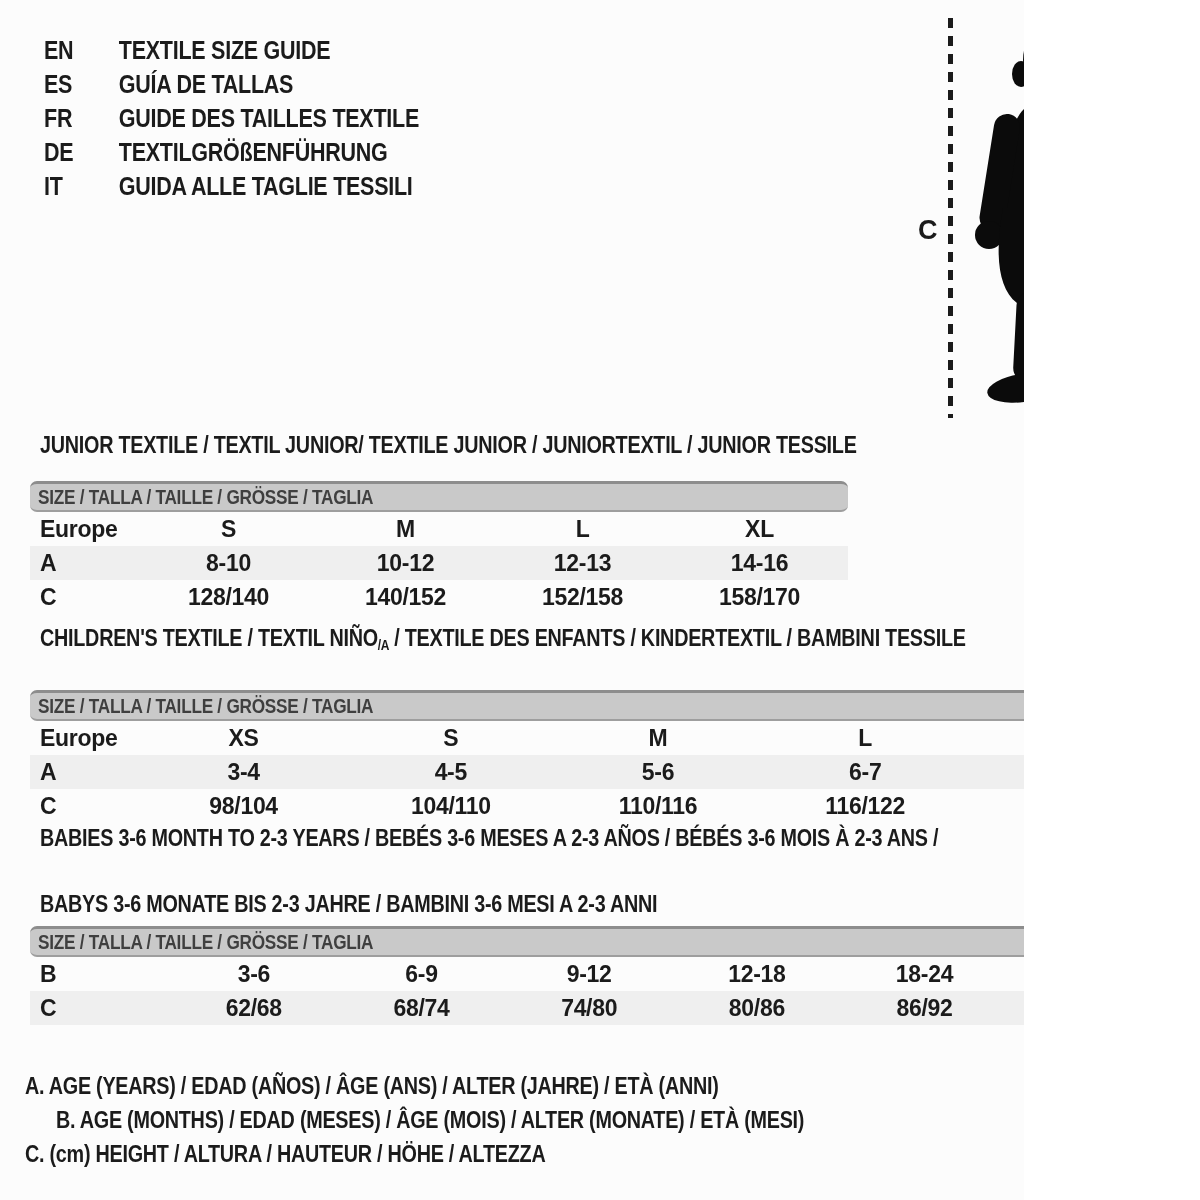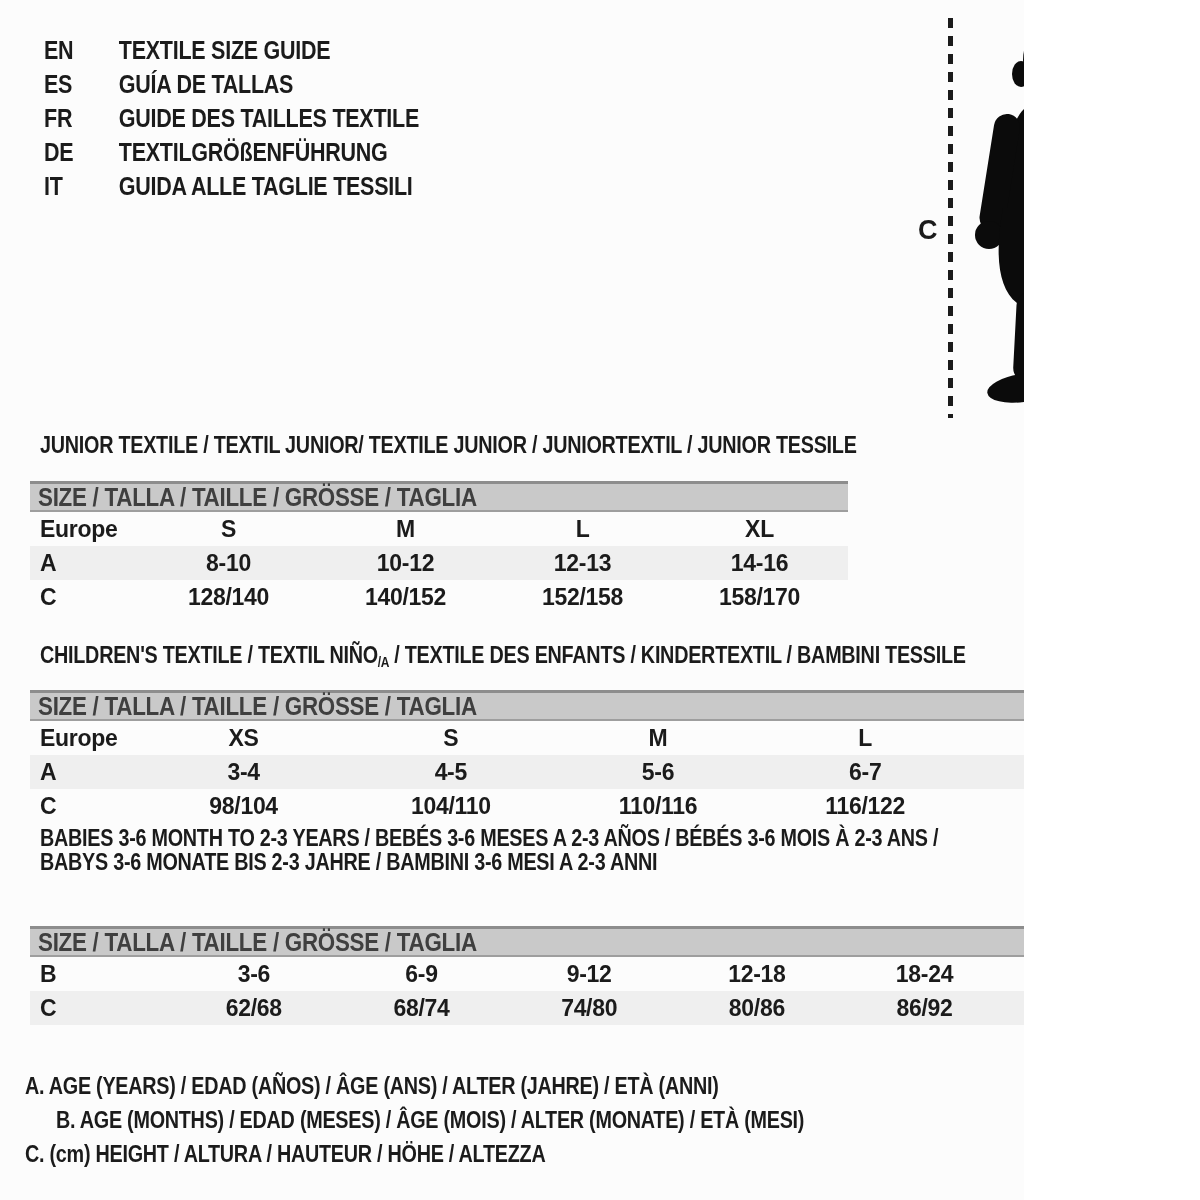--- a/index.html
+++ b/index.html
@@ -50,21 +50,22 @@
   
   .size-table { position:absolute; left:30px; }
   .size-bar {
     height:31px;
     background: var(--header-bar-bg);
     border-top: 3px solid var(--header-bar-border);
     border-bottom: 2px solid var(--header-bar-border2);
     display:flex; align-items:center;
     padding-left:8px;
     color: var(--header-bar-text);
-    font-size:26px;
+    font-size:20px;
+    border-radius:7px;
   }
   .t-row { display:flex; height:34px; align-items:center; font-size:23px; letter-spacing:-0.3px; }
   .t-row.shaded { background: var(--row-stripe); }
   .t-label { padding-left:10px; text-align:left; }
   .w-label-110 .t-label { width:110px; }
   .w-label-140 .t-label { width:140px; }
   .t-cell { flex:1; text-align:center; }
   
   .legend-line { position:absolute; left:25px; font-size:23px; line-height:28px; }
 </style>
@@ -145,21 +146,21 @@
     </div>
     <div class="t-row">
       <div class="t-label">C</div>
       <div class="t-cell">128/140</div>
       <div class="t-cell">140/152</div>
       <div class="t-cell">152/158</div>
       <div class="t-cell">158/170</div>
     </div>
   </div>
 
-  <div class="sec-title" style="top:641px;text-decoration:underline;">
+  <div class="sec-title" style="top:624px;text-decoration:underline;">
     <span class="condensed"><span>CHILDREN'S TEXTILE / TEXTIL NIÑO</span><span class="sub-a">/A</span><span> / TEXTILE DES ENFANTS / KINDERTEXTIL / BAMBINI TESSILE</span></span>
   </div>
   <div class="size-table w-label-110" style="top:690px; width:1146px;">
     <div class="size-bar">
       <span class="condensed">SIZE / TALLA / TAILLE / GRÖSSE / TAGLIA</span>
     </div>
     <div class="t-row">
       <div class="t-label">Europe</div>
       <div class="t-cell">XS</div>
       <div class="t-cell">S</div>
@@ -181,21 +182,21 @@
       <div class="t-cell">104/110</div>
       <div class="t-cell">110/116</div>
       <div class="t-cell">116/122</div>
       <div class="t-cell">122/128</div>
     </div>
   </div>
 
   <div class="sec-title" style="top:824px;">
     <span class="condensed">BABIES 3-6 MONTH TO 2-3 YEARS / BEBÉS 3-6 MESES A 2-3 AÑOS / BÉBÉS 3-6 MOIS À 2-3 ANS /</span>
   </div>
-  <div class="sec-title" style="top:848px;text-decoration:underline;">
+  <div class="sec-title" style="top:890px;text-decoration:underline;">
     <span class="condensed">BABYS 3-6 MONATE BIS 2-3 JAHRE / BAMBINI 3-6 MESI A 2-3 ANNI</span>
   </div>
   <div class="size-table w-label-140" style="top:926px; width:1146px;">
     <div class="size-bar">
       <span class="condensed">SIZE / TALLA / TAILLE / GRÖSSE / TAGLIA</span>
     </div>
     <div class="t-row">
       <div class="t-label">B</div>
       <div class="t-cell">3-6</div>
       <div class="t-cell">6-9</div>

